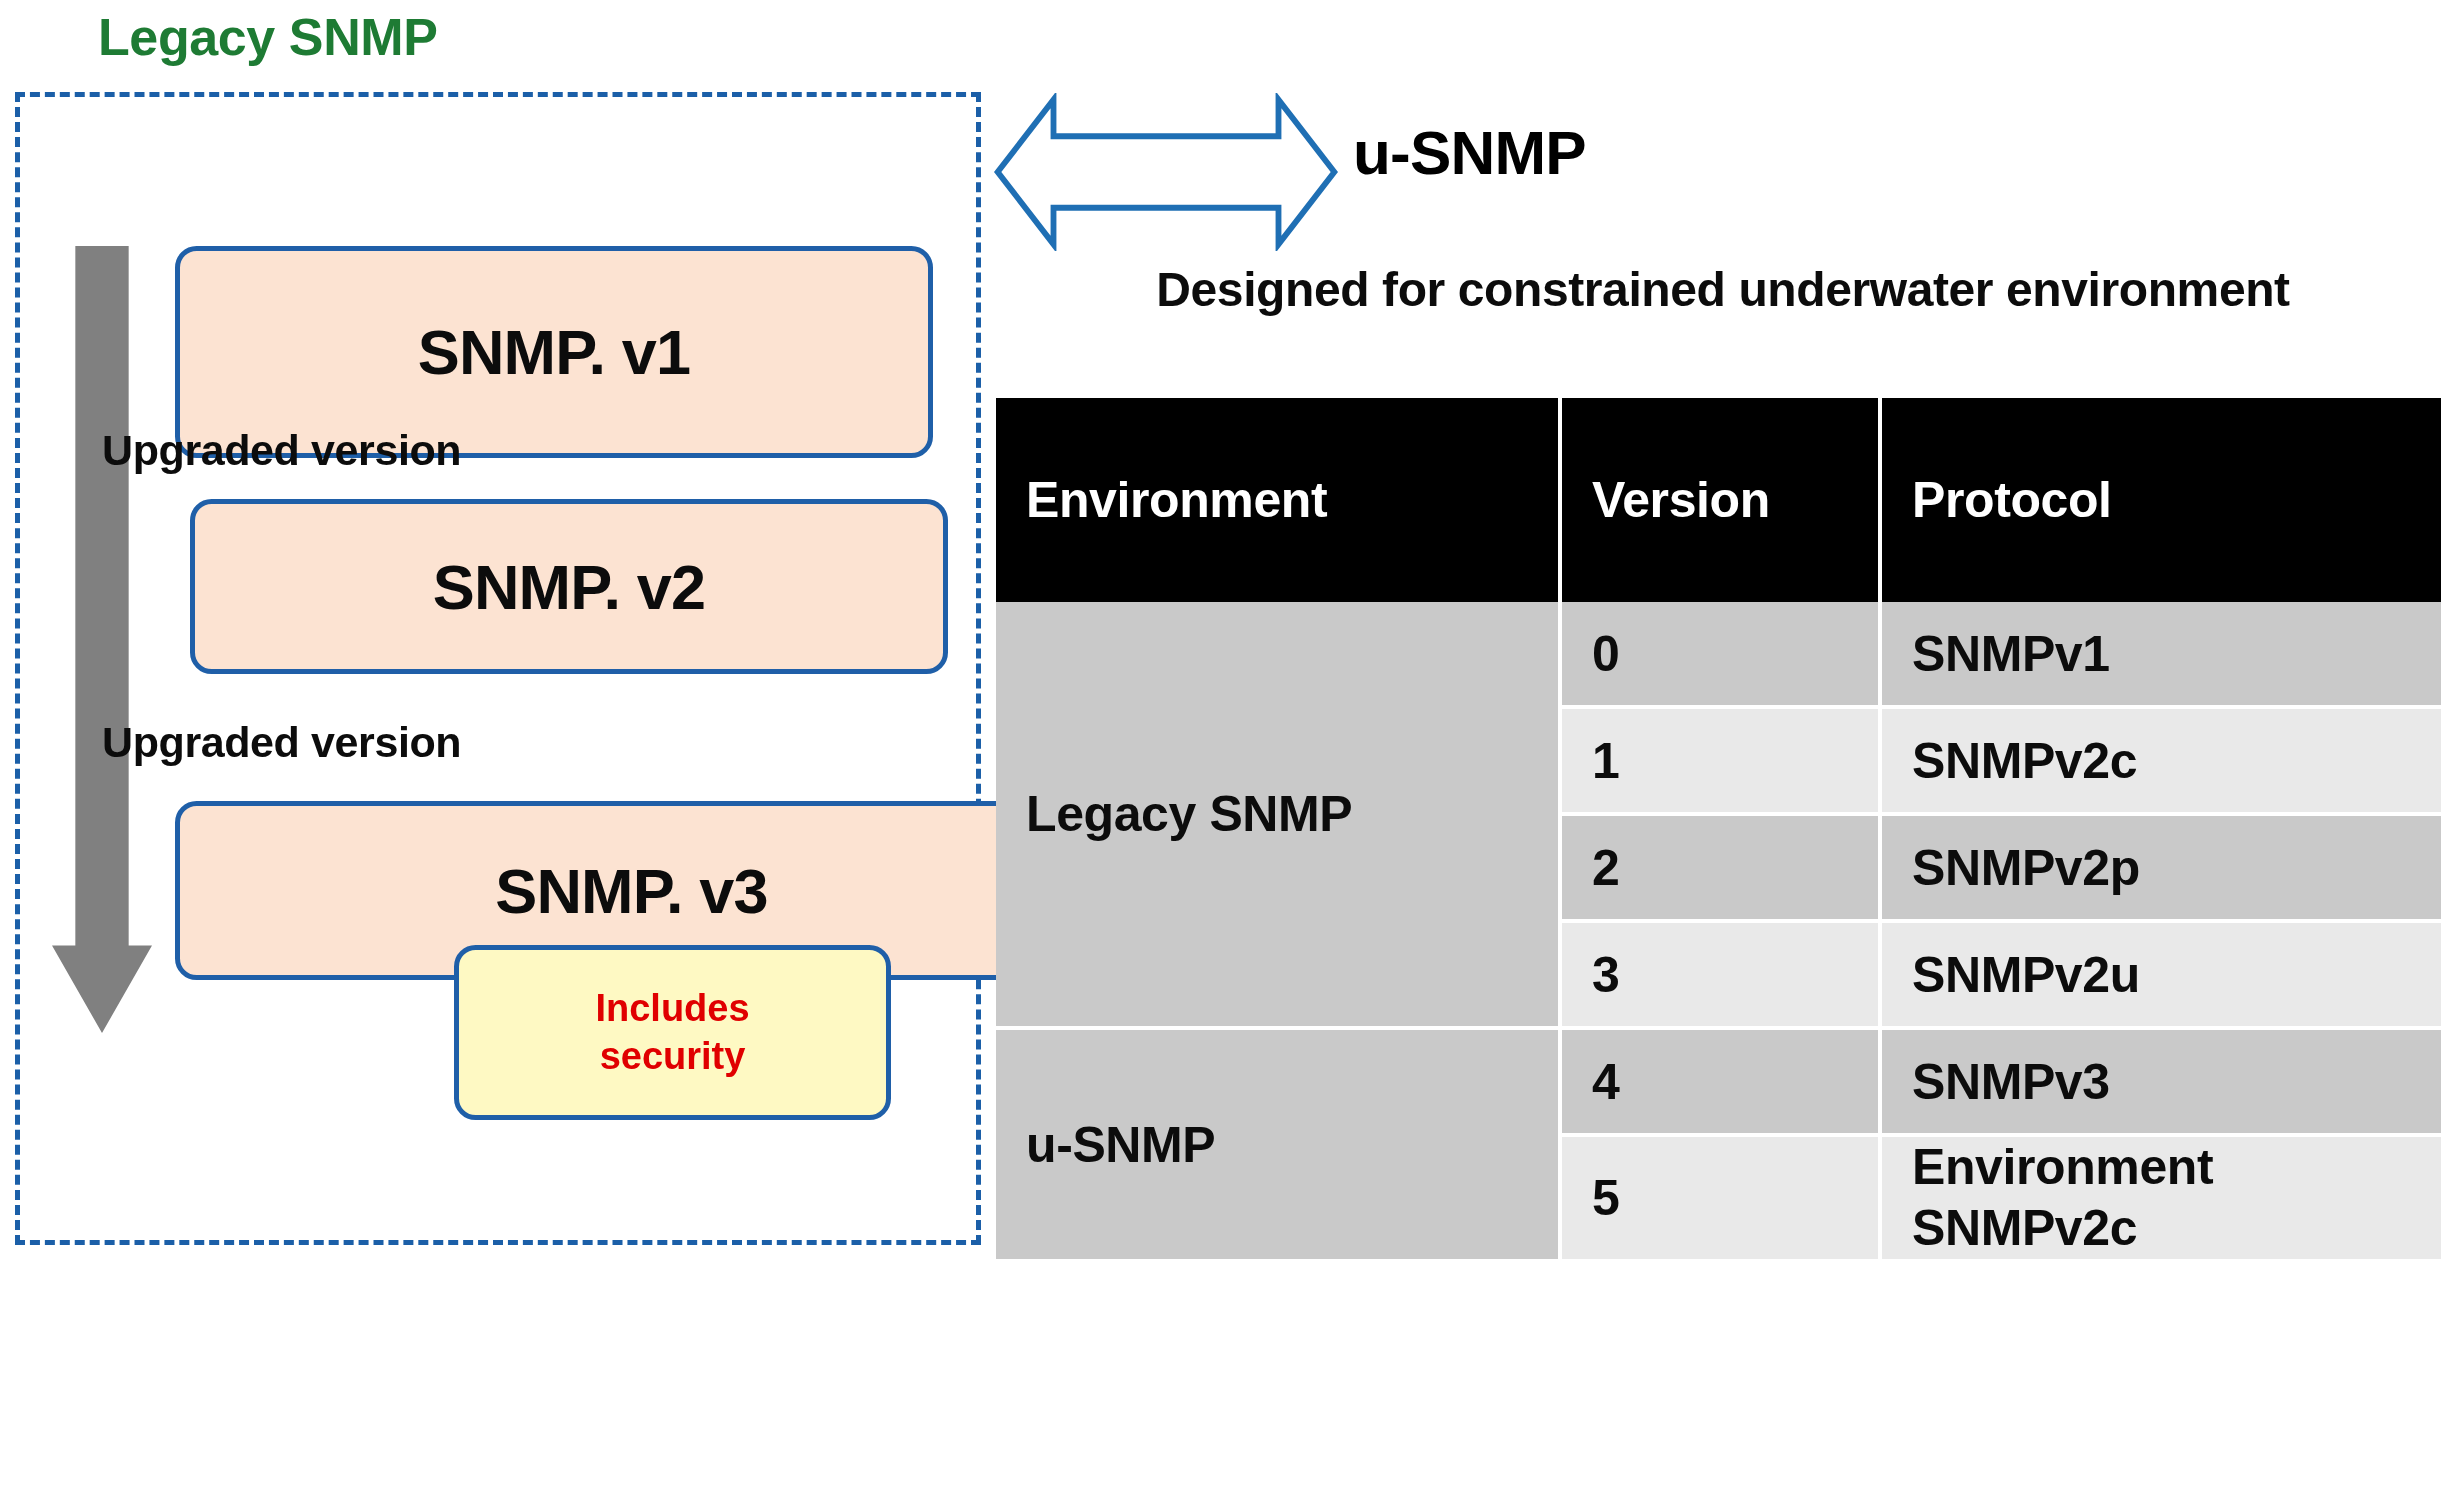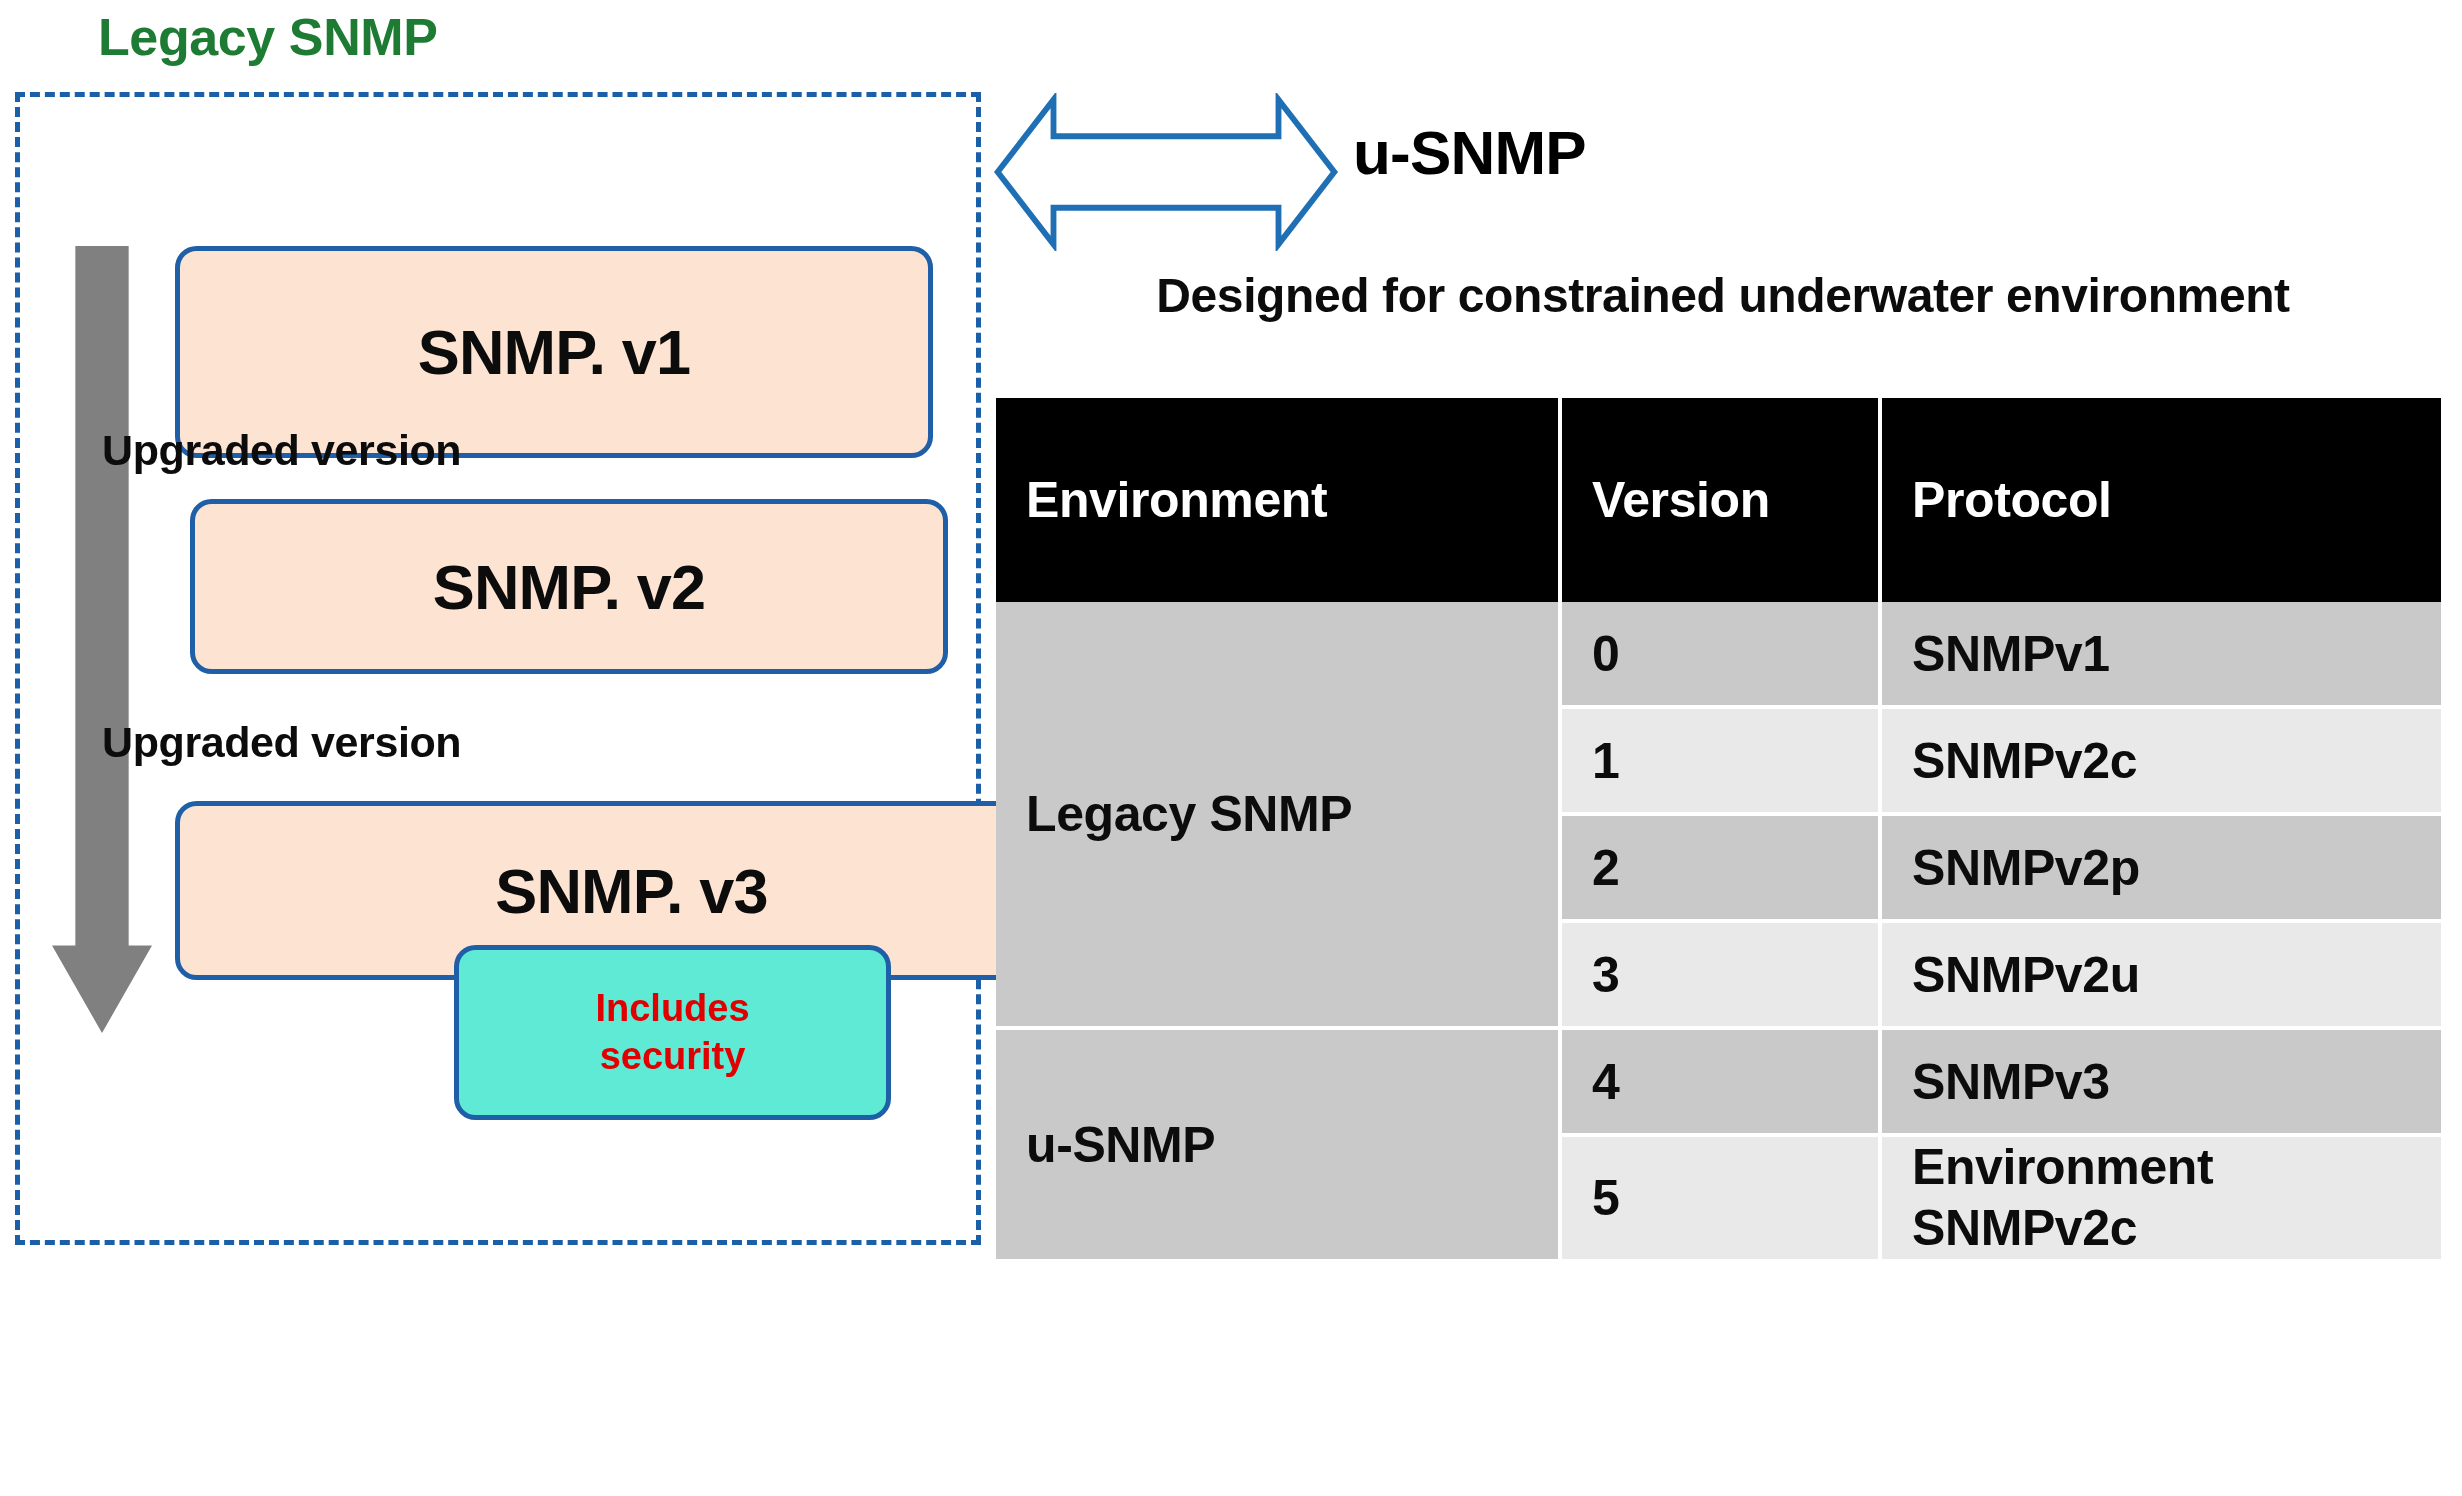--- a/index.html
+++ b/index.html
@@ -69,21 +69,21 @@
   #box-v1 { left: 175px; top: 246px;  width: 758px; height: 212px; }
   #box-v2 { left: 190px; top: 499px;  width: 758px; height: 175px; }
   #box-v3 { left: 175px; top: 801px;  width: 913px; height: 179px; }
 
   .security-box {
     position: absolute;
     left: 454px;
     top: 945px;
     width: 437px;
     height: 175px;
-    background: #5eead4;
+    background: #fef9c3;
     border: 5px solid #1F5FA8;
     border-radius: 21.6px;
     box-sizing: border-box;
     display: flex;
     flex-direction: column;
     align-items: center;
     justify-content: center;
     line-height: 1.25;
   }
   .security-box span {
@@ -130,21 +130,21 @@
     top: 117px;
     font-size: 62px;
     font-weight: bold;
     color: #000000;
     letter-spacing: -0.8px;
     white-space: nowrap;
   }
   .subtitle {
     position: absolute;
     left: 1007px;
-    top: 266px;
+    top: 260px;
     width: 1432px;
     text-align: center;
     font-size: 48px;
     font-weight: bold;
     color: #0c0c0c;
     line-height: 1.24;
     letter-spacing: -0.4px;
   }
 
   

